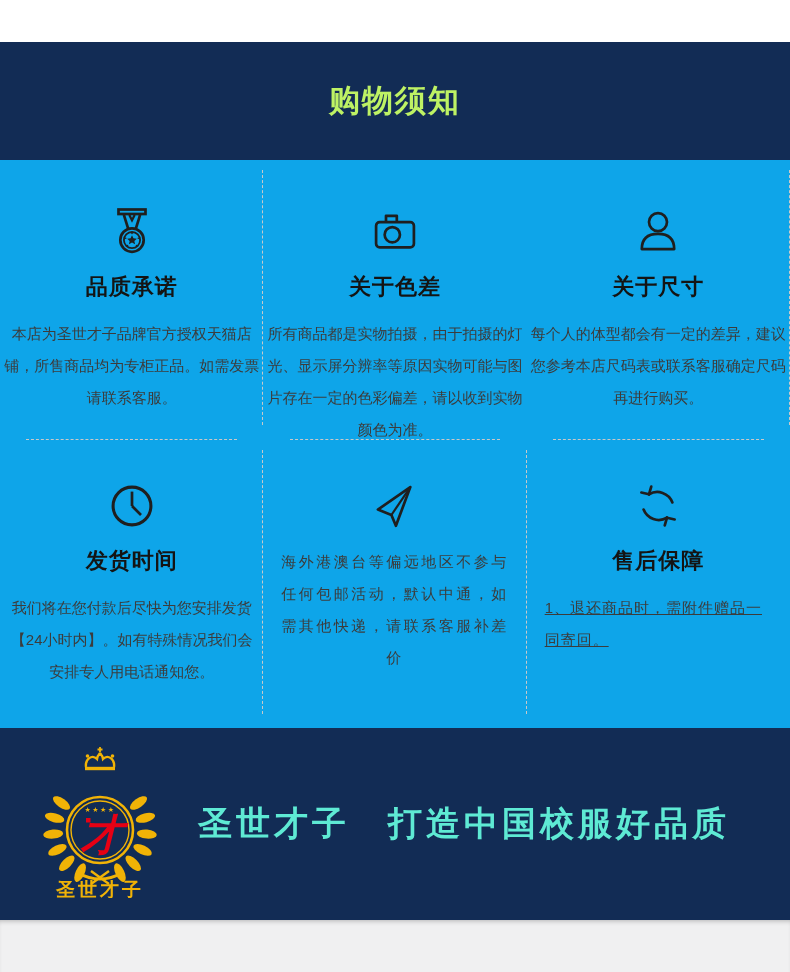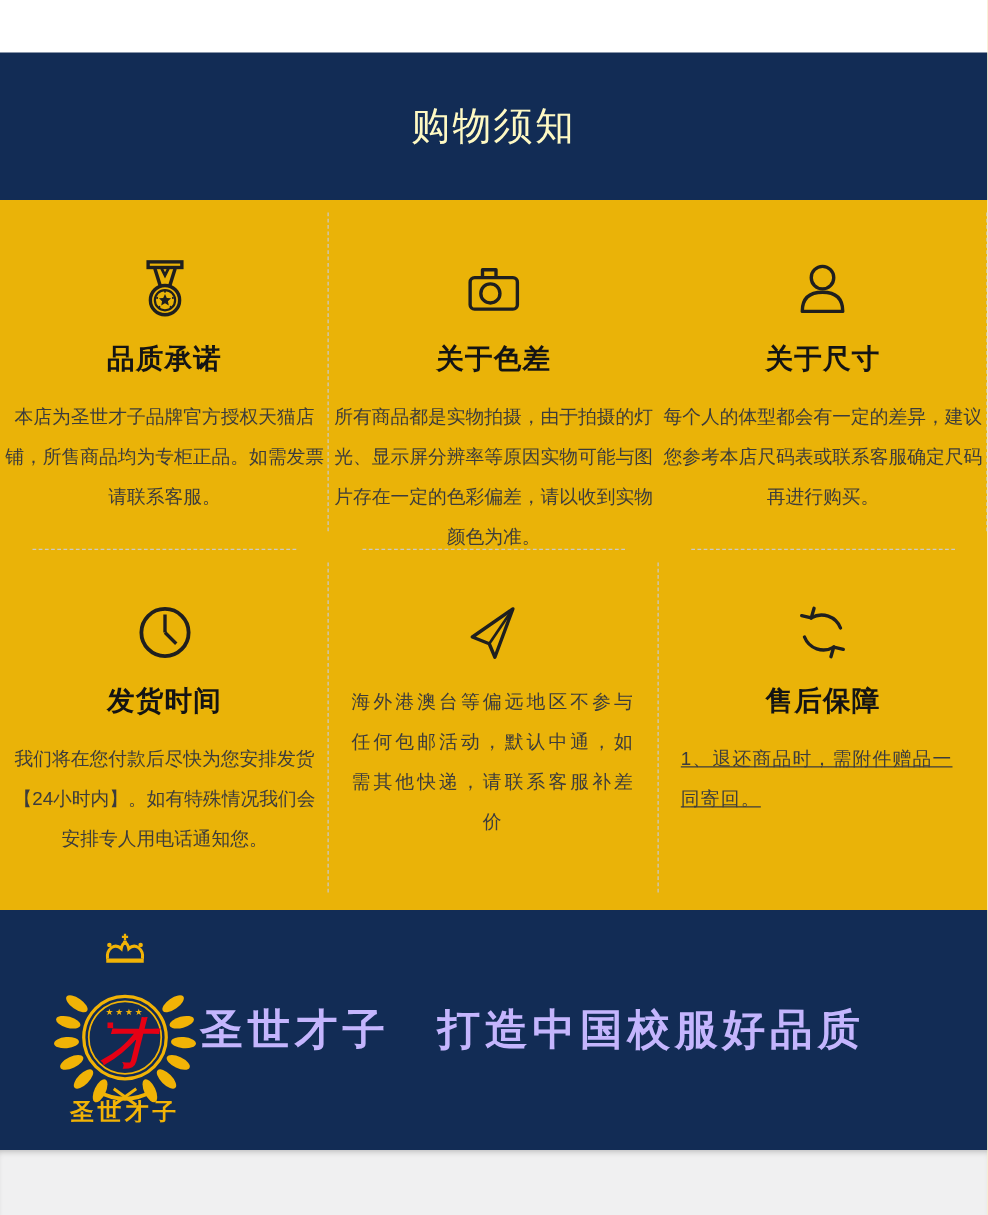--- a/index.html
+++ b/index.html
@@ -5,45 +5,45 @@
   * { margin:0; padding:0; box-sizing:border-box; }
   html,body { background:#fff; }
   body { font-family:"Liberation Sans","DejaVu Sans",sans-serif; }
   .page { width:790px; height:972px; margin:0 auto; background:#fff; position:relative; overflow:hidden; }
 
   
   .top-space { height:42px; background:#ffffff; }
 
   
   .banner { height:118px; background:#122c55; display:flex; align-items:center; justify-content:center; }
-  .banner h1 { color:#fef9c3; font-size:31px; font-weight:normal; letter-spacing:2px; }
-
-  
-  .grid { background:#eab308; }
+  .banner h1 { color:#bef264; font-size:31px; font-weight:bold; letter-spacing:2px; }
+
+  
+  .grid { background:#0ea5e9; }
   .row { display:flex; }
   .row-1 .cell { height:279px; padding-top:44px; }
   .row-2 .cell { height:288px; padding-top:38px; }
   .cell { width:33.3333%; position:relative; text-align:center; }
   .vdiv { position:absolute; right:0; top:10px; bottom:14px; width:0; border-right:1px dashed #c9c9c9; }
   .hdivider-row { display:flex; height:1px; }
   .hdivider-row .seg { width:33.3333%; }
   .hdivider-row .seg-line { width:80%; margin:0 auto; border-top:1px dashed #c9c9c9; }
 
   .icon-box { height:56px; display:flex; align-items:center; justify-content:center; margin-bottom:12px; }
   .icon-box svg { display:block; }
   .card-title { font-size:22px; font-weight:bold; color:#141414; margin-bottom:16px; letter-spacing:1px; }
   .card-text { font-size:15px; color:#3c3c3c; line-height:32px; padding:0 4px; }
   .card-text.spaced { letter-spacing:2.5px; padding:0 12px; }
   .card-text.left { text-align:left; padding:0 14px 0 18px; letter-spacing:1px;text-decoration:underline; }
 
   
   .footer { height:192px; background:#122c55; display:flex; align-items:center; padding-left:40px; }
   .brand-logo { flex:0 0 auto; }
-  .headline { color:#c4b5fd; font-size:34px; font-weight:600; letter-spacing:4px;
-              font-family:"Liberation Serif","DejaVu Serif",serif; white-space:nowrap;text-align:center; }
+  .headline { color:#5eead4; font-size:34px; font-weight:600; letter-spacing:4px;
+              font-family:"Liberation Serif","DejaVu Serif",serif; margin-left:38px; white-space:nowrap;text-align:center; }
 
   .bottom-strip { height:52px; background:#f0f0f1; box-shadow:inset 0 4px 5px -3px rgba(0,0,0,0.25); }
 </style>
 </head>
 <body>
 
 <div class="page">
 
   <div class="top-space"></div>
 

